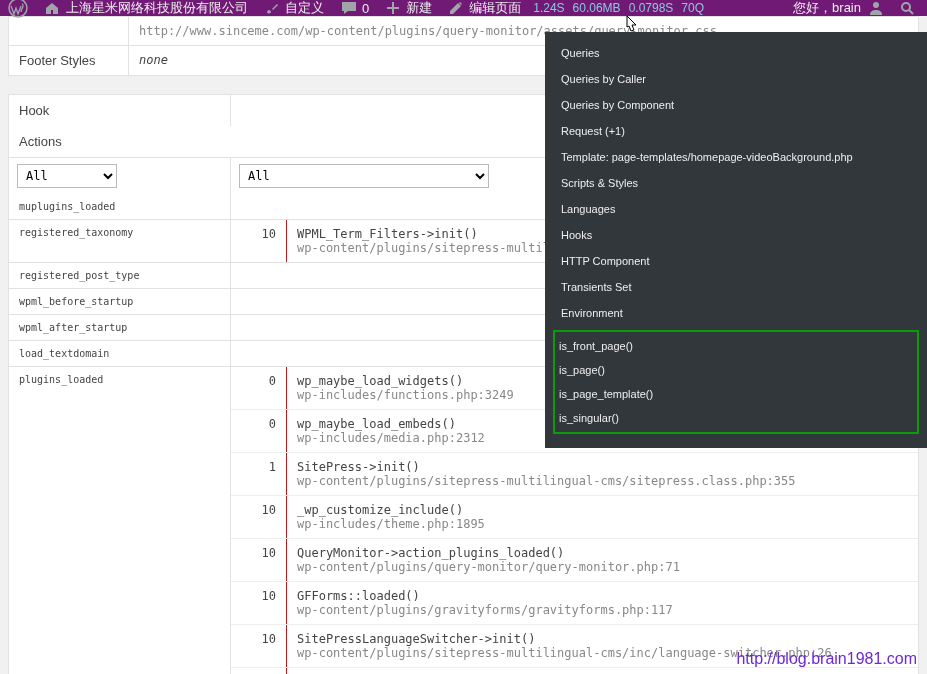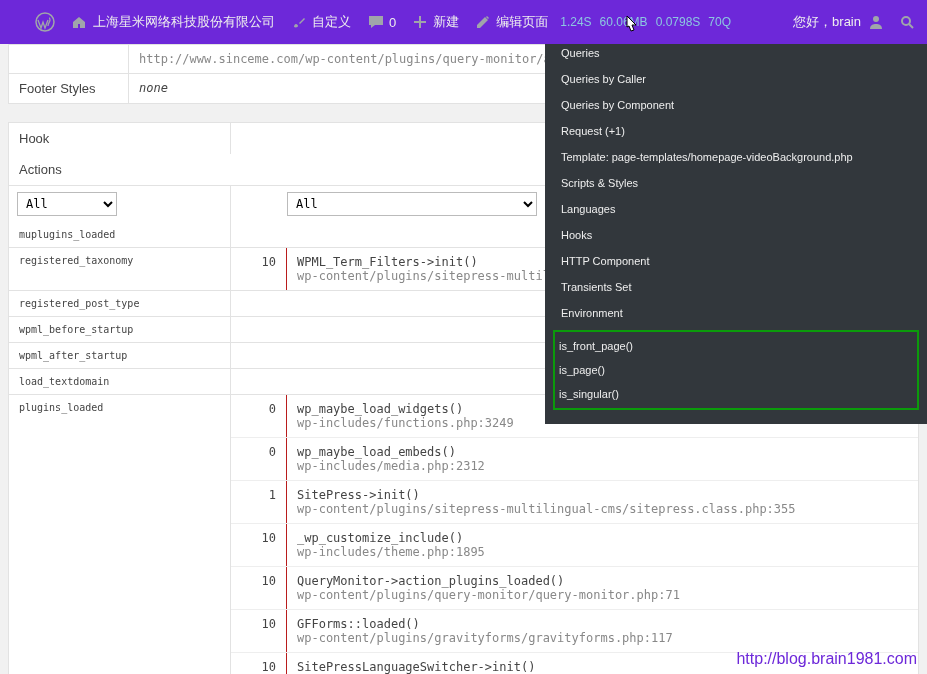--- a/index.html
+++ b/index.html
@@ -1,18 +1,18 @@
 <!DOCTYPE html>
 <html><head>
 <meta charset="utf-8">
 <style>
   * { margin: 0; padding: 0; box-sizing: border-box; }
   body { font-family: -apple-system, Arial, sans-serif; font-size: 13px; background: #f1f1f1; color: #444; width: 927px; height: 674px; overflow: hidden; position: relative; }
   
-  .adminbar { background: #6d28d9; height: 44px; display: flex; align-items: center; color: #eee; font-size: 13px; position: relative; z-index: 100; padding-left: 27px; }
+  .adminbar { background: #701a75; height: 16px; display: flex; align-items: center; color: #eee; font-size: 13px; position: relative; z-index: 100; }
   .adminbar-item { display: flex; align-items: center; padding: 0 8px; height: 32px; cursor: pointer; color: #eee; }
   .adminbar-item svg { fill: #a0a5aa; }
   .adminbar-stats { color: #8cc7e0; padding: 0 4px; font-size: 12px; }
   .adminbar-spacer { flex: 1; }
   .adminbar-right { display: flex; align-items: flex-start; padding-right: 6px; }
   .cursor-ptr { position: absolute; left: 620px; top: 14px; z-index: 200; }
   
   .dropdown { position: absolute; top: 32px; right: 0; width: 382px; background: #32373c; color: #eee; z-index: 90; padding: 8px 0; }
   .dropdown-item { padding: 7px 16px; font-size: 11px; cursor: pointer; }
   .green-box { border: 2px solid #0b9b0b; margin: 4px 8px 6px; padding: 2px 0; }
@@ -25,21 +25,21 @@
   
   table.styles { width: 100%; border-collapse: collapse; background: #fff; margin-bottom: 18px; }
   table.styles td { border: 1px solid #e2e2e2; padding: 7px 10px; vertical-align: top; }
   table.styles td.lbl { width: 120px; }
   
   .hooks-header { display: flex; background: #fff; border: 1px solid #e2e2e2; flex-direction: column; }
   .hooks-header .col { padding: 8px 10px; border-right: 1px solid #e2e2e2; }
   .hooks-header .col:last-child { border-right: none; }
   .hooks-header .col-hook { width: 222px; }
   .hooks-header .col-actions { flex: 1; }
-  .filter-row { display: flex; background: #fff; border-left: 1px solid #e2e2e2; border-right: 1px solid #e2e2e2; gap: 48px; }
+  .filter-row { display: flex; background: #fff; border-left: 1px solid #e2e2e2; border-right: 1px solid #e2e2e2; }
   .filter-row .cell { padding: 6px 8px; border-right: 1px solid #e2e2e2; }
   .filter-row .cell:last-child { border-right: none; }
   .filter-row select { font-family: Menlo, Consolas, monospace; font-size: 12px; padding: 2px 4px; height: 24px; background: #fff; border: 1px solid #bbb; }
   
   .hooks-body .row { display: flex; background: #fff; border-left: 1px solid #e2e2e2; border-right: 1px solid #e2e2e2; border-bottom: 1px solid #e2e2e2; }
   .hooks-body .hook-name { width: 222px; padding: 7px 10px; font-family: Menlo, Consolas, monospace; font-size: 10px; border-right: 1px solid #e2e2e2; }
   .hooks-body .actions-area { flex: 1; }
   .hooks-body .action-row { display: flex; border-bottom: 1px solid #eee; }
   .hooks-body .action-row:last-child { border-bottom: none; }
   .hooks-body .prio { width: 56px; text-align: right; padding: 7px 10px; font-family: Menlo, Consolas, monospace; font-size: 12px; border-right: 1px solid #b91c1c; }
@@ -128,20 +128,21 @@
       <div class="dropdown-item">Languages</div>
       <div class="dropdown-item">Hooks</div>
       <div class="dropdown-item">HTTP Component</div>
       <div class="dropdown-item">Transients Set</div>
       <div class="dropdown-item">Environment</div>
     </div>
   <div class="green-box">
     <div id="dd-cond">
         <div class="dropdown-item">is_front_page()</div>
         <div class="dropdown-item">is_page()</div>
+        <div class="dropdown-item">is_page_template()</div>
         <div class="dropdown-item">is_singular()</div>
       </div>
   </div>
 </div>
 
 <div class="content">
   <table class="styles">
     <tbody>
         <tr>
       <td class="lbl"></td>

